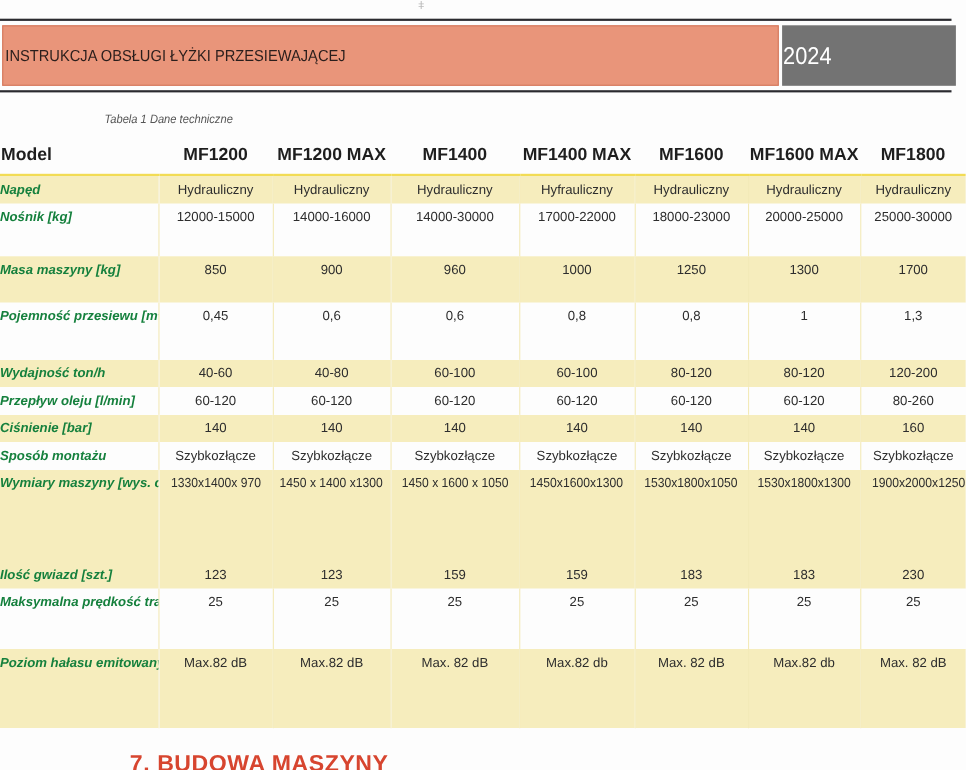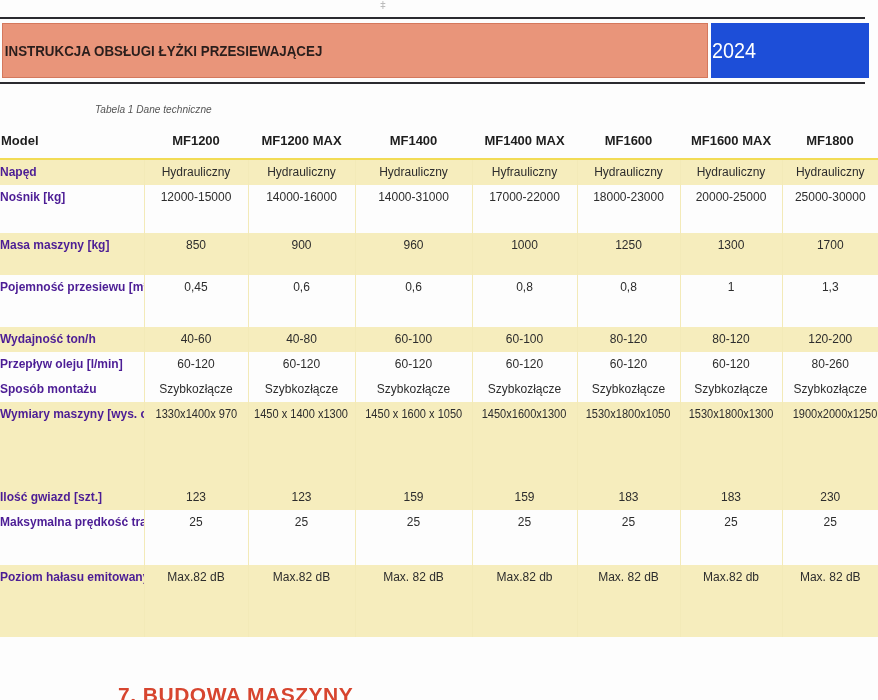--- a/index.html
+++ b/index.html
@@ -8,57 +8,57 @@
     background: #fdfdfd;
     font-family: "Liberation Sans", sans-serif;
     color: #2a2a2a;
   }
   .rule {
     position: absolute; left: 0; width: 865px; height: 2px; background: #2b2b30;
   }
   .header-band {
     position: absolute; left: 2px; top: 23px; width: 706px; height: 55px;
     background: #e9957a; border: 1px solid #d4785d; box-sizing: border-box;
-    display: flex; align-items: center; font-weight: bold;
+    display: flex; align-items: center;
   }
   .header-title {
     font-size: 14.5px; color: #2a1e1c; padding-left: 2px; letter-spacing: 0px;
     transform: scaleX(0.92); transform-origin: left center; white-space: nowrap;
   }
   .header-year-box {
     position: absolute; left: 711px; top: 23px; width: 158px; height: 55px;
-    background: #1d4ed8; display: flex; align-items: center;
+    background: #737373; display: flex; align-items: center;
   }
   .header-year {
     color: #ffffff; font-size: 22px; padding-left: 1px;
     transform: scaleX(0.9); transform-origin: left center;
   }
   .caption {
     position: absolute; left: 95px; top: 103px; font-size: 11px; font-style: italic;
     color: #555; transform: scaleX(0.92); transform-origin: left center; white-space: nowrap;
   }
   table.spec {
     position: absolute; left: 0; top: 124px; border-collapse: collapse;
     table-layout: fixed; width: 878px;
   }
   table.spec td, table.spec th {
     padding: 0; vertical-align: top; font-size: 12px; line-height: 25px;
     border-left: 1px solid #f3eab8; overflow: hidden; white-space: nowrap;
   }
   table.spec td:first-child, table.spec th:first-child { border-left: none; }
   table.spec th {
-    font-weight: bold; font-size: 13px; color: #1e1e1e; text-align: center;
+    font-weight: bold; font-size: 16px; color: #1e1e1e; text-align: center;
     height: 31px; line-height: 34px; border-left: none;
     border-bottom: 2px solid #f2dc55;
   }
   table.spec th.label-h { text-align: left; padding-left: 1px; }
   tr.shade td { background: #f6edbd; }
   td.label {
-    font-weight: bold; color: #4c1d95; text-align: justify; padding-left: 1px; padding-right: 8px;
-    white-space: normal; line-height: 25px;
+    font-weight: bold; color: #15803d; text-align: justify; padding-left: 1px; padding-right: 8px;
+    white-space: normal; line-height: 25px; font-style: italic;
   }
   td.label.multi { text-align-last: left; }
   td.val { text-align: center; color: #2d2d2d; transform-origin: center; }
   .narrow { display: inline-block; transform: scaleX(0.92); }
   .section-heading {
     position: absolute; left: 118px; top: 683px; font-size: 21px; font-weight: bold;
     color: #d7452f; letter-spacing: 0.5px; white-space: nowrap;
   }
   .stain {
     position: absolute; left: 380px; top: 0; width: 8px; height: 20px;
@@ -114,21 +114,21 @@
       <td class="val">Hyfrauliczny</td>
       <td class="val">Hydrauliczny</td>
       <td class="val">Hydrauliczny</td>
       <td class="val">Hydrauliczny</td>
     </tr>
 
     <tr style="height:48px">
       <td class="label">Nośnik [kg]</td>
       <td class="val">12000-15000</td>
       <td class="val">14000-16000</td>
-      <td class="val">14000-31000</td>
+      <td class="val">14000-30000</td>
       <td class="val">17000-22000</td>
       <td class="val">18000-23000</td>
       <td class="val">20000-25000</td>
       <td class="val">25000-30000</td>
     </tr>
 
     <tr class="shade" style="height:42px">
       <td class="label">Masa maszyny [kg]</td>
       <td class="val">850</td>
       <td class="val">900</td>
@@ -165,20 +165,30 @@
       <td class="label">Przepływ oleju [l/min]</td>
       <td class="val">60-120</td>
       <td class="val">60-120</td>
       <td class="val">60-120</td>
       <td class="val">60-120</td>
       <td class="val">60-120</td>
       <td class="val">60-120</td>
       <td class="val">80-260</td>
     </tr>
 
+    <tr class="shade" style="height:24px">
+      <td class="label">Ciśnienie [bar]</td>
+      <td class="val">140</td>
+      <td class="val">140</td>
+      <td class="val">140</td>
+      <td class="val">140</td>
+      <td class="val">140</td>
+      <td class="val">140</td>
+      <td class="val">160</td>
+    </tr>
 
     <tr style="height:25px">
       <td class="label">Sposób montażu</td>
       <td class="val">Szybkozłącze</td>
       <td class="val">Szybkozłącze</td>
       <td class="val">Szybkozłącze</td>
       <td class="val">Szybkozłącze</td>
       <td class="val">Szybkozłącze</td>
       <td class="val">Szybkozłącze</td>
       <td class="val">Szybkozłącze</td>

